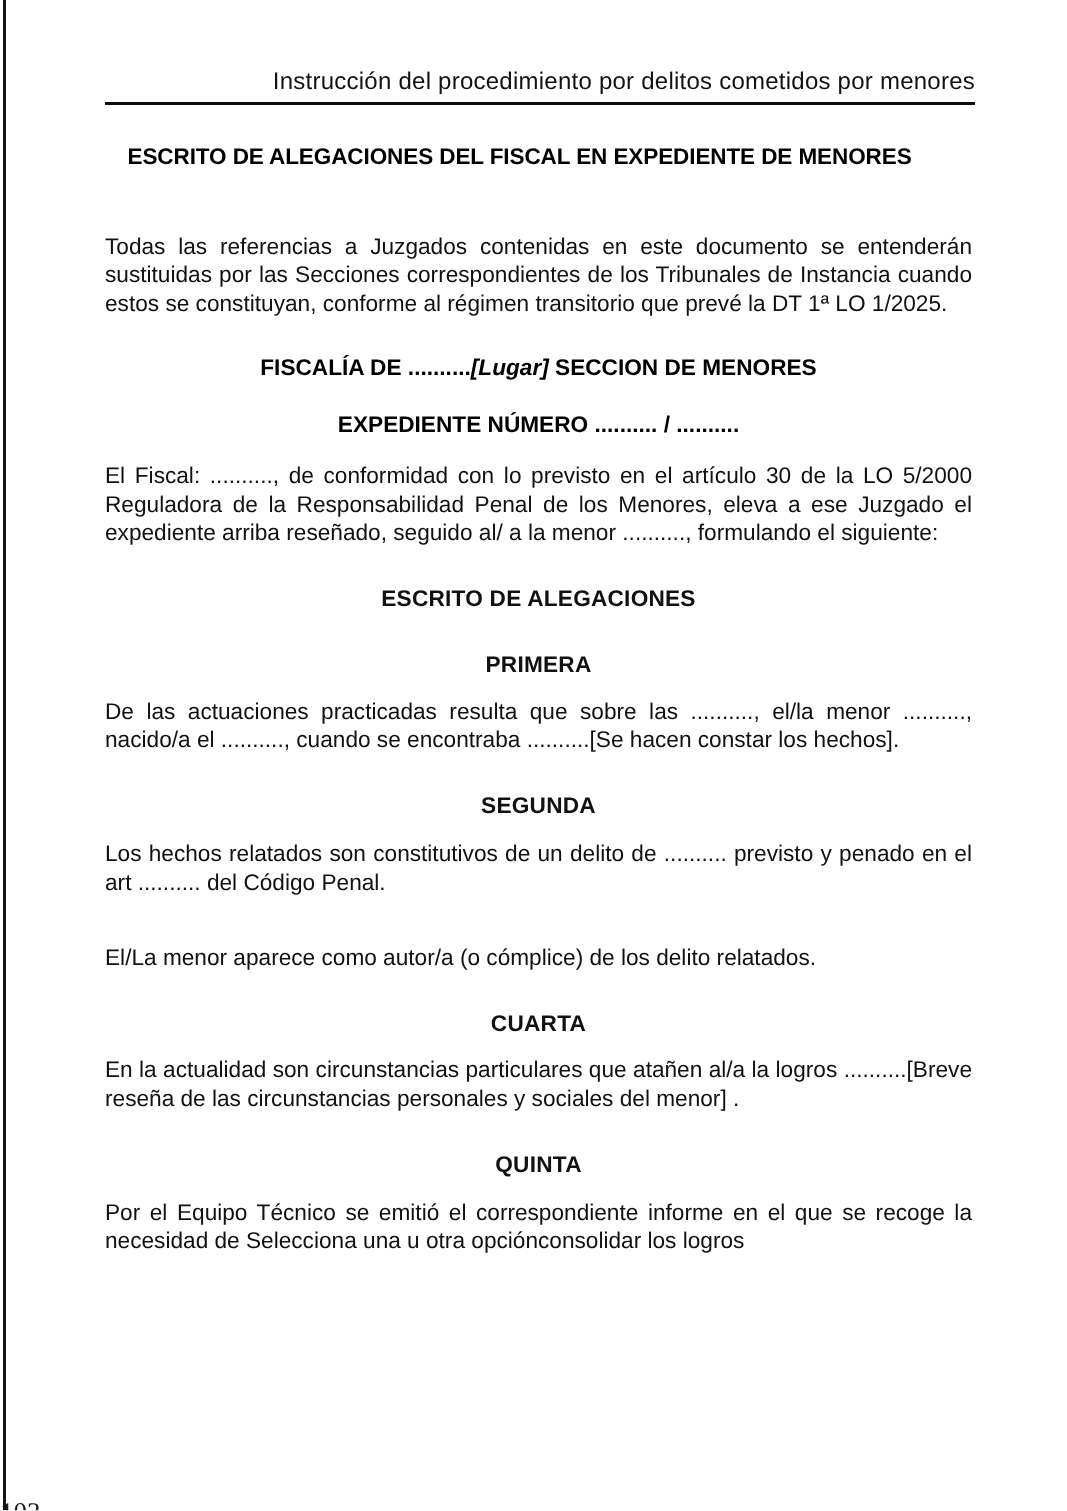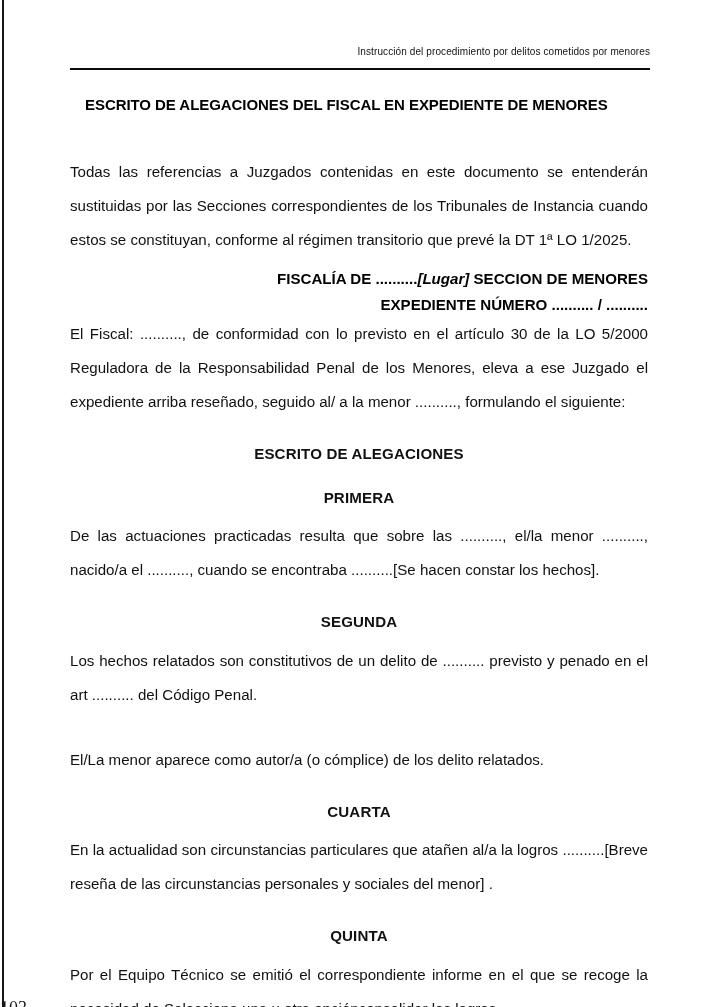--- a/index.html
+++ b/index.html
@@ -30,21 +30,21 @@
     background: #151515;
   }
 
   
   .running-header {
     position: absolute;
     left: 70px;
     top: 46px;
     width: 580px;
     text-align: right;
-    font-size: 10px;
+    font-size: 16px;
     letter-spacing: 0.01em;
     color: #121212;
     white-space: nowrap;
   }
 
   .header-rule {
     position: absolute;
     left: 70px;
     top: 68px;
     width: 580px;
@@ -65,36 +65,36 @@
     font-weight: bold;
     letter-spacing: -0.004em;
     color: #000000;
     margin: 0 0 42px 15px;
     white-space: nowrap;
   }
 
   p.para {
     margin: 0;
     font-size: 15.1px;
-    line-height: 34px;
+    line-height: 19px;
     text-align: justify;
     text-justify: inter-word;
     color: #111111;
   }
 
   
   p.para:last-line { text-align: left; }
 
   .bold-line {
-    margin: 0;
+    margin: 12px;
     font-size: 15.1px;
     line-height: 25.5px;
     font-weight: bold;
     color: #000000;
-    text-align: right;
+    text-align: center;
   }
 
   .bold-line .ital {
     font-weight: bold;
     font-style: italic;
   }
 
   .heading {
     margin: 0;
     font-size: 15.1px;

